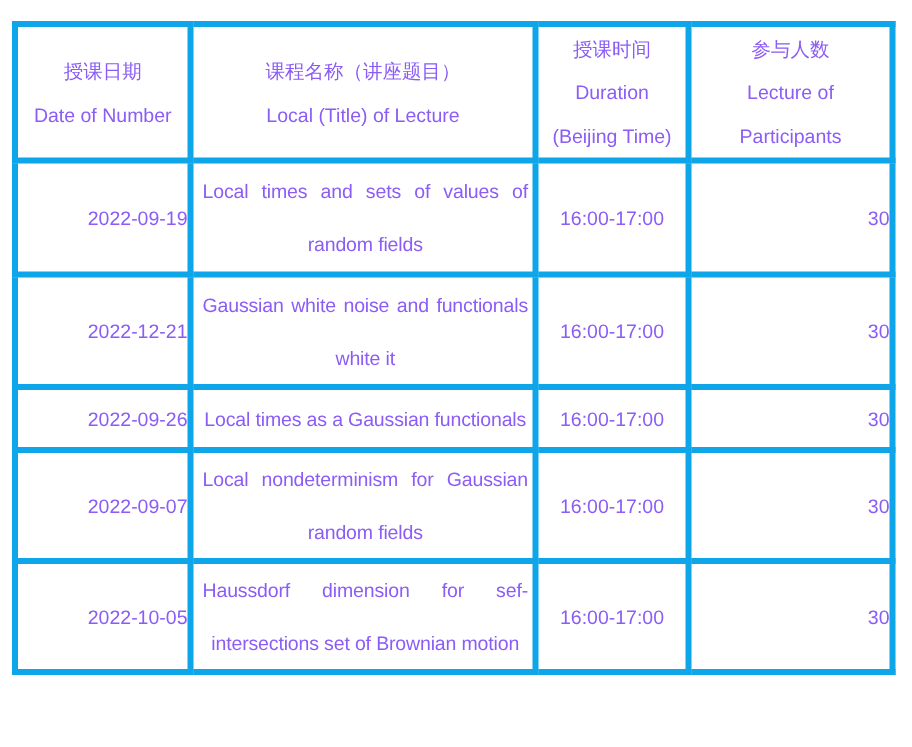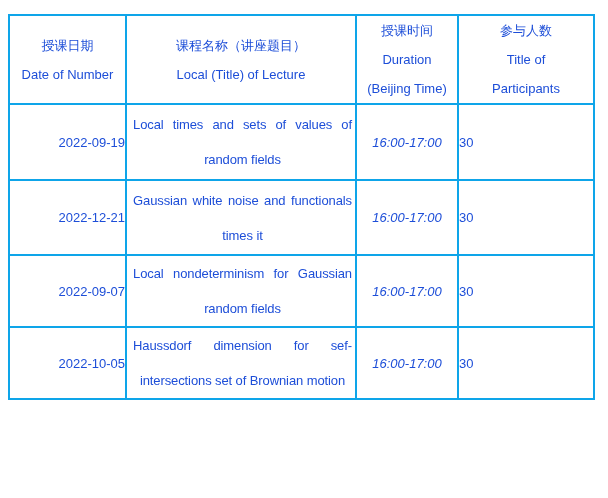--- a/index.html
+++ b/index.html
@@ -15,42 +15,42 @@
     padding: 14px 0 0 8px;
     box-sizing: border-box;
   }
   table.lecture-table {
     border-collapse: collapse;
     table-layout: fixed;
     width: 585px;
     background: #ffffff;
   }
   th, td {
-    border: 2px solid #0ea5e9;
+    border: 4px solid #0ea5e9;
     font-weight: normal;
     font-size: 13px;
-    color: #1d4ed8;
+    color: #8b5cf6;
     vertical-align: middle;
     padding: 0;
     overflow: hidden;
   }
   th { text-align: center; }
   .hline {
     display: block;
     line-height: 29px;
   }
   tr.hrow   { height: 88px; }
   tr.h76    { height: 76px; }
   tr.h75    { height: 75px; }
   tr.h72    { height: 72px; }
   tr.h70    { height: 70px; }
   tr.h42    { height: 42px; }
   td.c-date { text-align: right; }
-  td.c-time { text-align: center; font-style: italic; }
-  td.c-num  { text-align: left; }
+  td.c-time { text-align: center; }
+  td.c-num  { text-align: right; }
   td.c-title {
     text-align: left;
     padding: 0 3px 0 6px;
   }
   .line {
     display: block;
     line-height: 35px;
     letter-spacing: -0.1px;
     text-align: center;
   }
@@ -81,40 +81,48 @@
           <span class="hline">课程名称（讲座题目）</span>
           <span class="hline">Local (Title) of Lecture</span>
         </th>
         <th>
           <span class="hline">授课时间</span>
           <span class="hline">Duration</span>
           <span class="hline">(Beijing Time)</span>
         </th>
         <th>
           <span class="hline">参与人数</span>
-          <span class="hline">Title of</span>
+          <span class="hline">Lecture of</span>
           <span class="hline">Participants</span>
         </th>
       </tr>
     </thead>
     <tbody>
       <tr class="h76">
         <td class="c-date">2022-09-19</td>
         <td class="c-title">
           <span class="line jl">Local times and sets of values of</span>
           <span class="line">random fields</span>
         </td>
         <td class="c-time">16:00-17:00</td>
         <td class="c-num">30</td>
       </tr>
       <tr class="h75">
         <td class="c-date">2022-12-21</td>
         <td class="c-title">
           <span class="line jl">Gaussian white noise and functionals</span>
-          <span class="line">times it</span>
+          <span class="line">white it</span>
+        </td>
+        <td class="c-time">16:00-17:00</td>
+        <td class="c-num">30</td>
+      </tr>
+      <tr class="h42">
+        <td class="c-date">2022-09-26</td>
+        <td class="c-title">
+          <span class="line">Local times as a Gaussian functionals</span>
         </td>
         <td class="c-time">16:00-17:00</td>
         <td class="c-num">30</td>
       </tr>
       <tr class="h72">
         <td class="c-date">2022-09-07</td>
         <td class="c-title">
           <span class="line jl">Local nondeterminism for Gaussian</span>
           <span class="line">random fields</span>
         </td>

